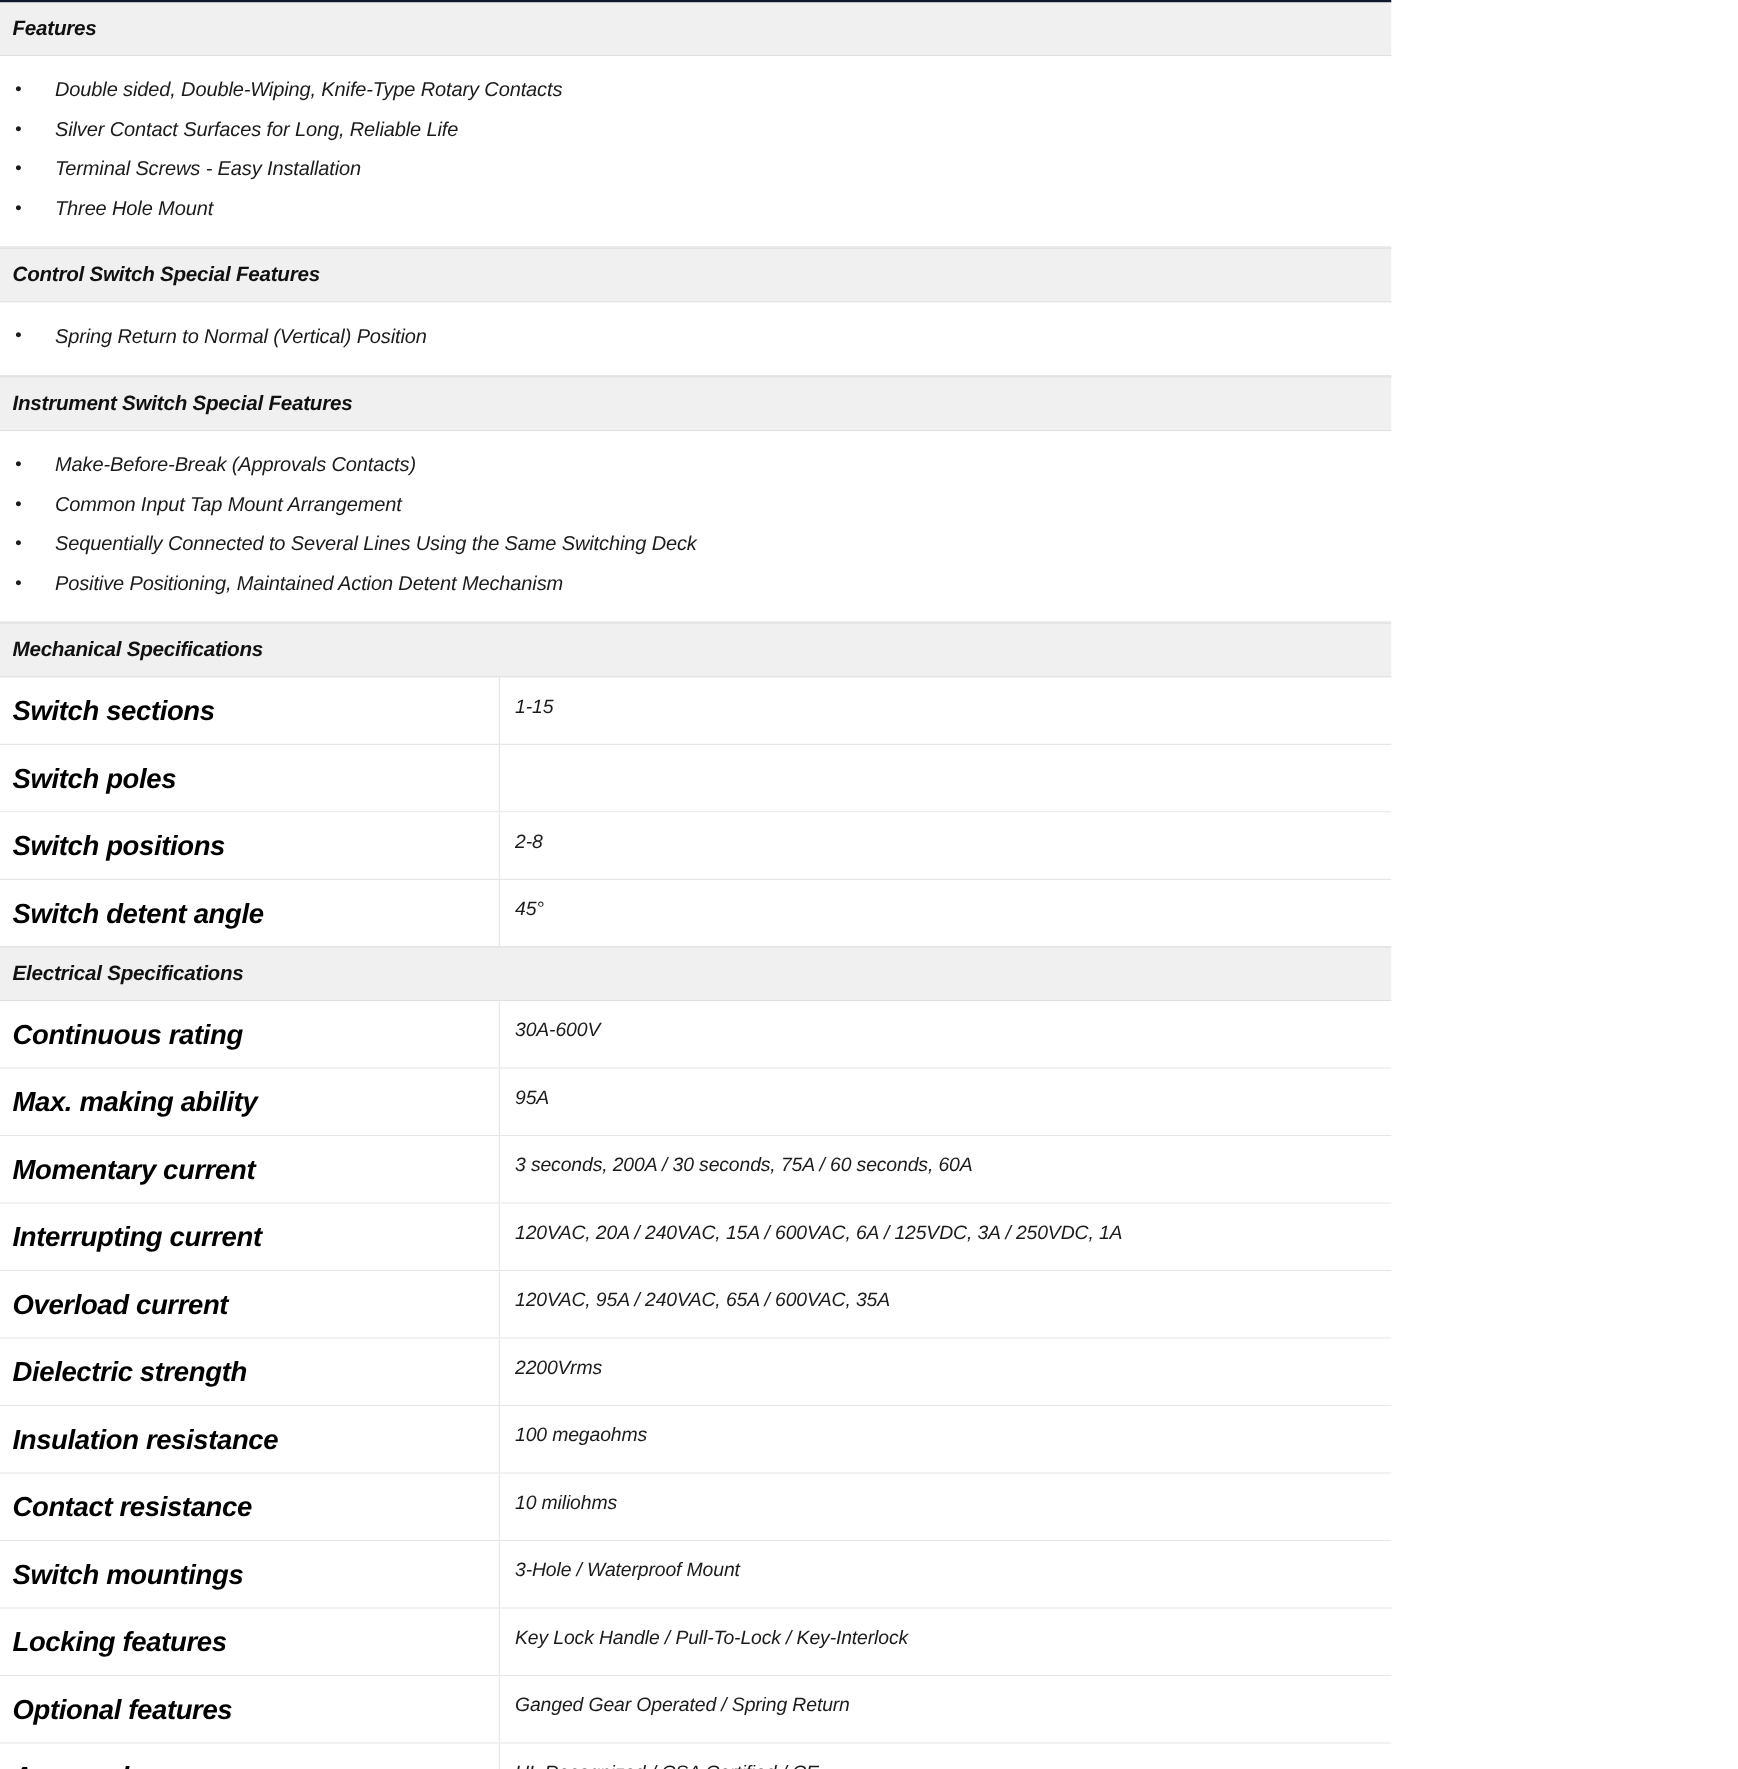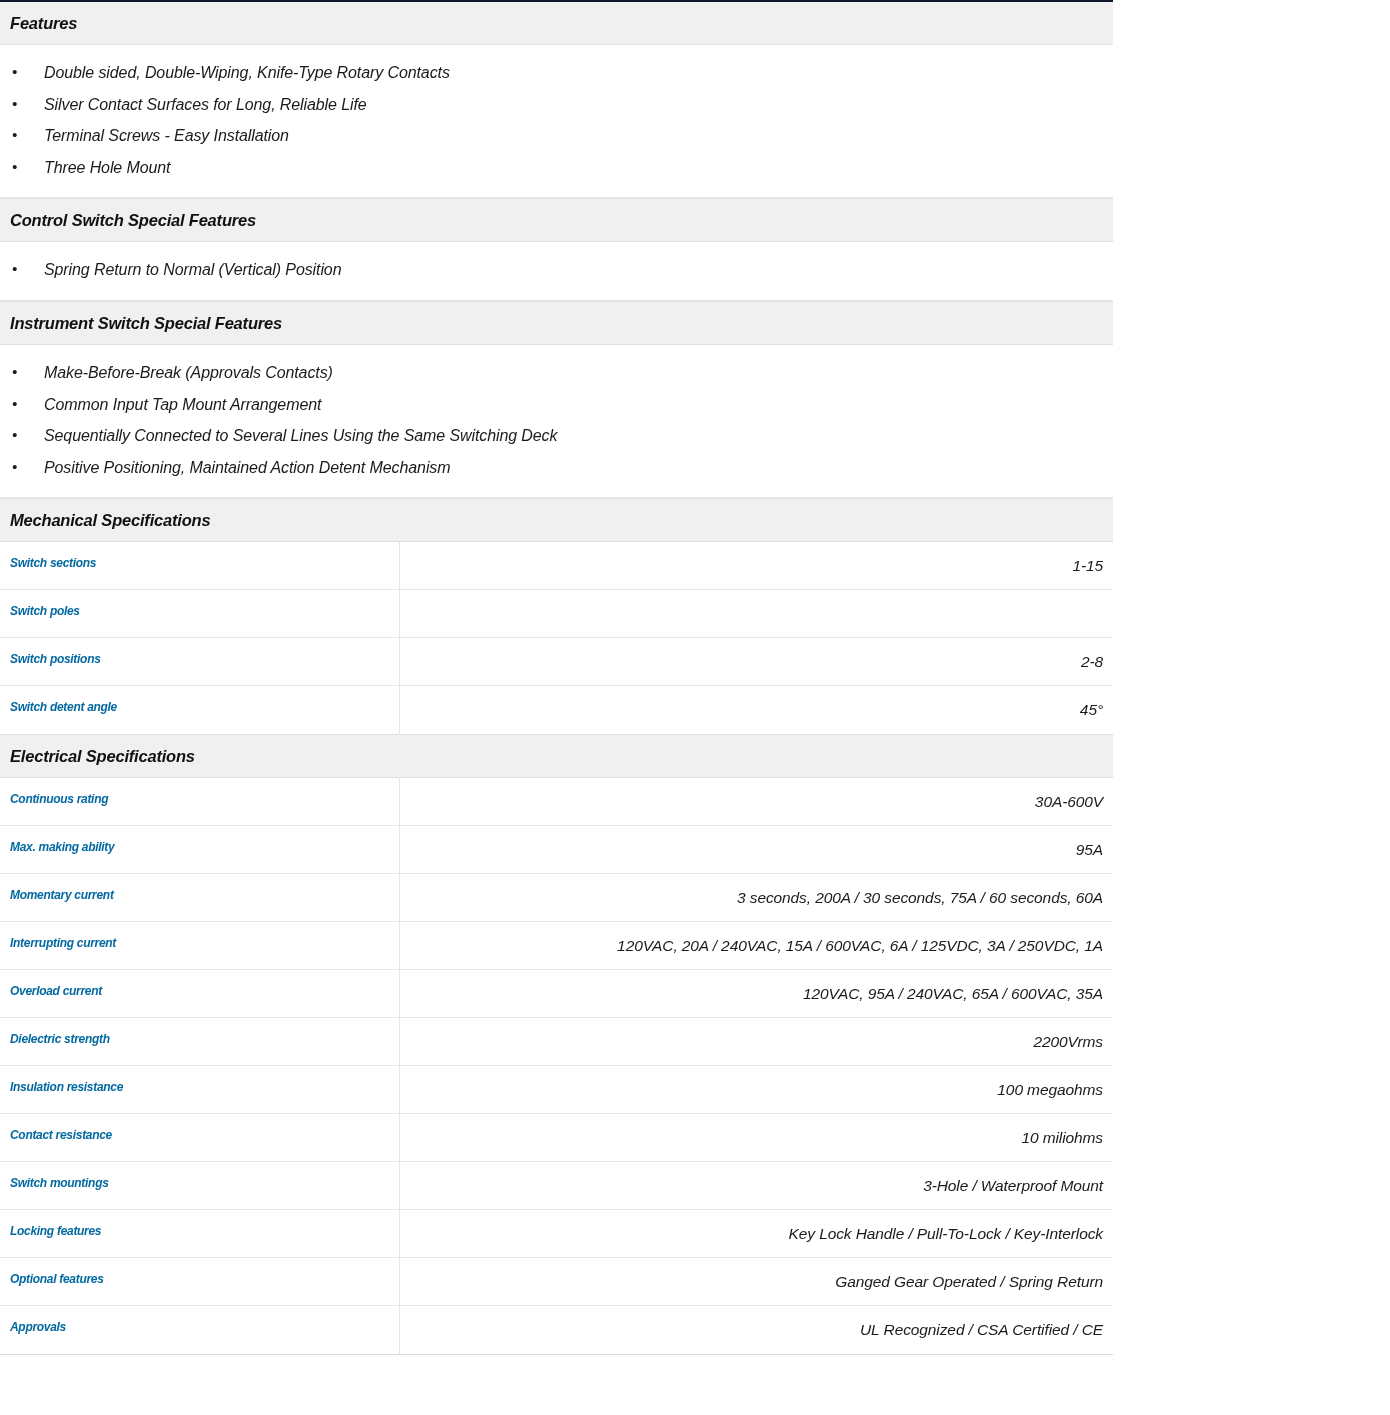--- a/index.html
+++ b/index.html
@@ -65,33 +65,32 @@
     display: flex;
     border-bottom: 1px solid #e6e6e6;
     background: #ffffff;
     min-height: 48px;
   }
   .spec-row:last-child { border-bottom: none; }
   .spec-label {
     width: 400px;
     min-width: 400px;
     padding: 14px 10px 13px 10px;
-    font-size: 12px;
+    font-size: 22px;
     font-weight: bold;
     letter-spacing: -0.3px;
-    color: #0369a1;
+    color: #000000;
     border-right: 1px solid #e6e6e6;
   }
   .spec-value {
     flex: 1;
     padding: 15px 10px 13px 12px;
     font-size: 15.5px;
     letter-spacing: -0.1px;
     color: #1b1b1b;
-    text-align: right;
   }
 </style>
 </head>
 <body>
 
 <div class="spec-sheet">
 
   <div class="section-header first">Features</div>
   <div class="bullet-block">
     <div class="bullet-row">

